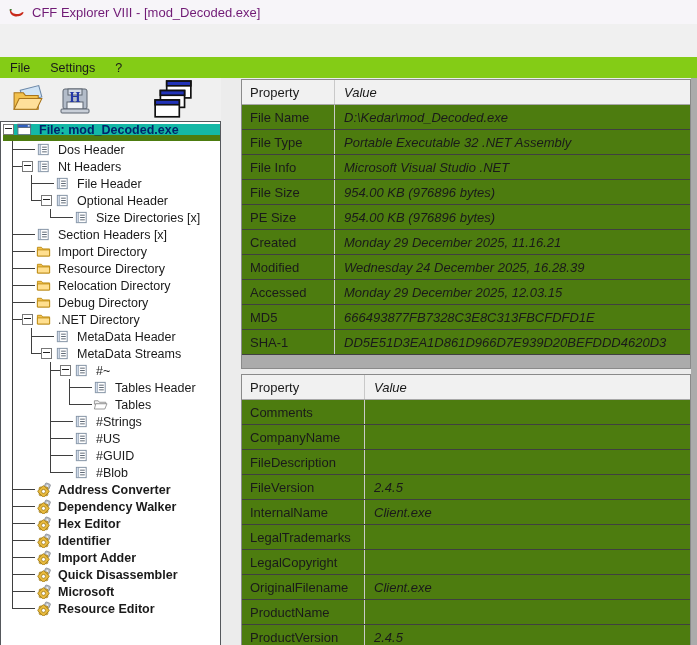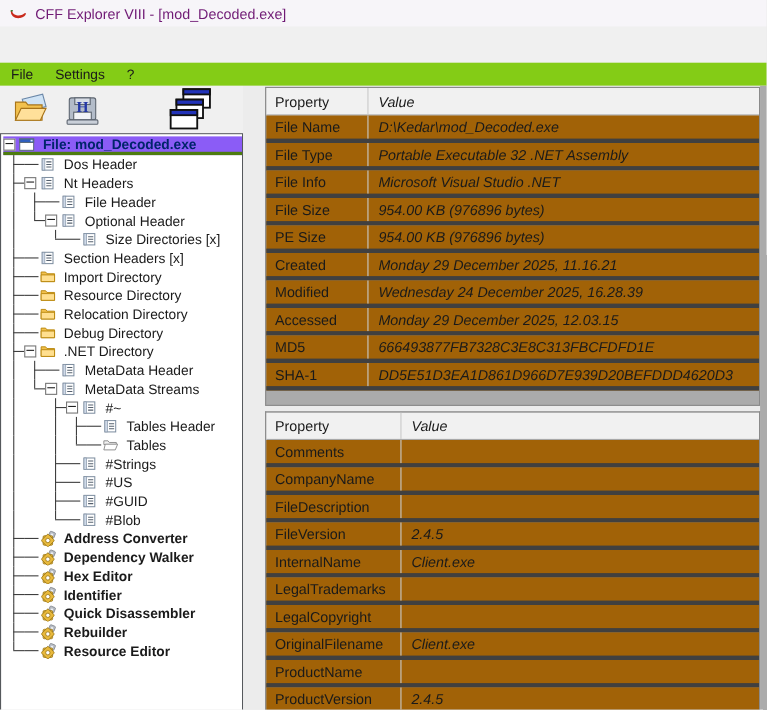--- a/index.html
+++ b/index.html
@@ -20,21 +20,21 @@
   .leftcol{width:221px;flex-shrink:0;display:flex;flex-direction:column;}
   .toolbar{height:43px;position:relative;background:#f0f0f0;}
   .tbico{position:absolute;display:inline-flex;}
   .tb-open{left:11px;top:5px;width:37px;height:33px;}
   .tb-save{left:58px;top:4px;width:34px;height:36px;}
   .tb-cascade{left:152px;top:1px;width:42px;height:42px;}
   
   .treepanel{flex:1;background:#fff;border:1px solid #55585c;overflow:hidden;padding:2px 0 0 2px;box-sizing:border-box;}
   .trow-tree{display:flex;align-items:center;height:17px;font-size:12.5px;white-space:nowrap;}
   .trow-tree.bold .tlabel{font-weight:bold;}
-  .trow-tree.sel{background:#8b5cf6;border-bottom:3px solid #4d7c0f;box-sizing:border-box;}
+  .trow-tree.sel{background:#14b8a6;border-bottom:6px solid #4d7c0f;box-sizing:border-box;}
   .trow-tree.sel .tlabel{color:#00246b;font-weight:bold;}
   .g{width:19px;height:17px;position:relative;flex-shrink:0;}
   .g-v::before{content:"";position:absolute;left:9px;top:0;bottom:0;border-left:1px solid #3f3f3f;}
   .g-t::before{content:"";position:absolute;left:9px;top:0;bottom:0;border-left:1px solid #3f3f3f;}
   .g-t::after{content:"";position:absolute;left:9px;right:0;top:8px;border-top:1px solid #3f3f3f;}
   .g-l::before{content:"";position:absolute;left:9px;top:0;height:8px;border-left:1px solid #3f3f3f;}
   .g-l::after{content:"";position:absolute;left:9px;right:0;top:8px;border-top:1px solid #3f3f3f;}
   .stub{width:13px;height:17px;display:flex;align-items:center;flex-shrink:0;}
   .stub.line::before{content:"";flex:1;border-top:1px solid #3f3f3f;}
   .ebox{width:9px;height:9px;border:1px solid #777;background:#fff;position:relative;display:inline-block;}
@@ -49,21 +49,21 @@
        clip-path:polygon(11px 0,127px 0,133px 6px,133px 23px,0 23px);}
   .tab-in{position:absolute;left:1px;right:1px;top:1px;bottom:0;background:#fff;
        clip-path:polygon(10px 0,126px 0,131px 5px,131px 22px,0 22px);
        display:flex;align-items:center;justify-content:center;font-weight:bold;font-size:12.5px;}
   .tabline{height:2px;background:#2f2f2f;}
   .client{flex:1;position:relative;background:#ececec;}
   .rightstrip{position:absolute;right:0;top:0;bottom:0;width:6px;background:#ababab;}
   .ptable{position:absolute;left:20px;right:6px;background:#ababab;border:1px solid #8a8a8a;overflow:hidden;}
   .ptable.t1{top:1px;height:288px;}
   .ptable.t2{top:296px;bottom:0;border-bottom:none;}
-  .prow{display:flex;height:25px;background:#a16207;border-bottom:4px solid #404040;box-sizing:border-box;font-size:13px;}
+  .prow{display:flex;height:25px;background:#4d7c0f;border-bottom:1px solid #404040;box-sizing:border-box;font-size:13px;}
   .prow.phead{background:#f1f1f1;border-bottom:1px solid #a8a8a8;}
   .c1{width:93px;flex-shrink:0;border-right:1px solid #c9c9c9;display:flex;align-items:center;padding-left:8px;box-sizing:border-box;white-space:nowrap;}
   .c2{flex:1;display:flex;align-items:center;padding-left:9px;white-space:nowrap;overflow:hidden;font-style:italic;}
   .t2 .c1{width:123px;}
 </style>
 </head>
 <body>
 
 <div class="titlebar">
   <span class="appicon">
@@ -480,35 +480,49 @@
           <span class="stub line"></span>
           <span class="ticon">
             <svg viewBox="0 0 16 16">
               <rect x="9.2" y="1.6" width="5.6" height="5.6" rx="1" transform="rotate(22 12 4.4)" fill="#b9bec6" stroke="#7a7f87" stroke-width="0.7"></rect>
               <circle cx="12" cy="4.4" r="1.1" fill="#eef1f5"></circle>
               <rect x="3.4" y="5.4" width="9.2" height="9.2" rx="1.2" fill="#E8B93C" stroke="#9a7718" stroke-width="0.8"></rect>
               <rect x="3.4" y="5.4" width="9.2" height="9.2" rx="1.2" transform="rotate(45 8 10)" fill="#E8B93C" stroke="#9a7718" stroke-width="0.8"></rect>
               <circle cx="8" cy="10" r="2.1" fill="#fff" stroke="#9a7718" stroke-width="0.8"></circle>
             </svg>
           </span>
+          <span class="tlabel">Import Adder</span>
+        </div>
+        <div class="trow-tree bold">
+          <span class="g g-t"></span>
+          <span class="stub line"></span>
+          <span class="ticon">
+            <svg viewBox="0 0 16 16">
+              <rect x="9.2" y="1.6" width="5.6" height="5.6" rx="1" transform="rotate(22 12 4.4)" fill="#b9bec6" stroke="#7a7f87" stroke-width="0.7"></rect>
+              <circle cx="12" cy="4.4" r="1.1" fill="#eef1f5"></circle>
+              <rect x="3.4" y="5.4" width="9.2" height="9.2" rx="1.2" fill="#E8B93C" stroke="#9a7718" stroke-width="0.8"></rect>
+              <rect x="3.4" y="5.4" width="9.2" height="9.2" rx="1.2" transform="rotate(45 8 10)" fill="#E8B93C" stroke="#9a7718" stroke-width="0.8"></rect>
+              <circle cx="8" cy="10" r="2.1" fill="#fff" stroke="#9a7718" stroke-width="0.8"></circle>
+            </svg>
+          </span>
           <span class="tlabel">Quick Disassembler</span>
         </div>
         <div class="trow-tree bold">
           <span class="g g-t"></span>
           <span class="stub line"></span>
           <span class="ticon">
             <svg viewBox="0 0 16 16">
               <rect x="9.2" y="1.6" width="5.6" height="5.6" rx="1" transform="rotate(22 12 4.4)" fill="#b9bec6" stroke="#7a7f87" stroke-width="0.7"></rect>
               <circle cx="12" cy="4.4" r="1.1" fill="#eef1f5"></circle>
               <rect x="3.4" y="5.4" width="9.2" height="9.2" rx="1.2" fill="#E8B93C" stroke="#9a7718" stroke-width="0.8"></rect>
               <rect x="3.4" y="5.4" width="9.2" height="9.2" rx="1.2" transform="rotate(45 8 10)" fill="#E8B93C" stroke="#9a7718" stroke-width="0.8"></rect>
               <circle cx="8" cy="10" r="2.1" fill="#fff" stroke="#9a7718" stroke-width="0.8"></circle>
             </svg>
           </span>
-          <span class="tlabel">Rebuilder</span>
+          <span class="tlabel">Microsoft</span>
         </div>
         <div class="trow-tree bold">
           <span class="g g-l"></span>
           <span class="stub line"></span>
           <span class="ticon">
             <svg viewBox="0 0 16 16">
               <rect x="9.2" y="1.6" width="5.6" height="5.6" rx="1" transform="rotate(22 12 4.4)" fill="#b9bec6" stroke="#7a7f87" stroke-width="0.7"></rect>
               <circle cx="12" cy="4.4" r="1.1" fill="#eef1f5"></circle>
               <rect x="3.4" y="5.4" width="9.2" height="9.2" rx="1.2" fill="#E8B93C" stroke="#9a7718" stroke-width="0.8"></rect>
               <rect x="3.4" y="5.4" width="9.2" height="9.2" rx="1.2" transform="rotate(45 8 10)" fill="#E8B93C" stroke="#9a7718" stroke-width="0.8"></rect>

